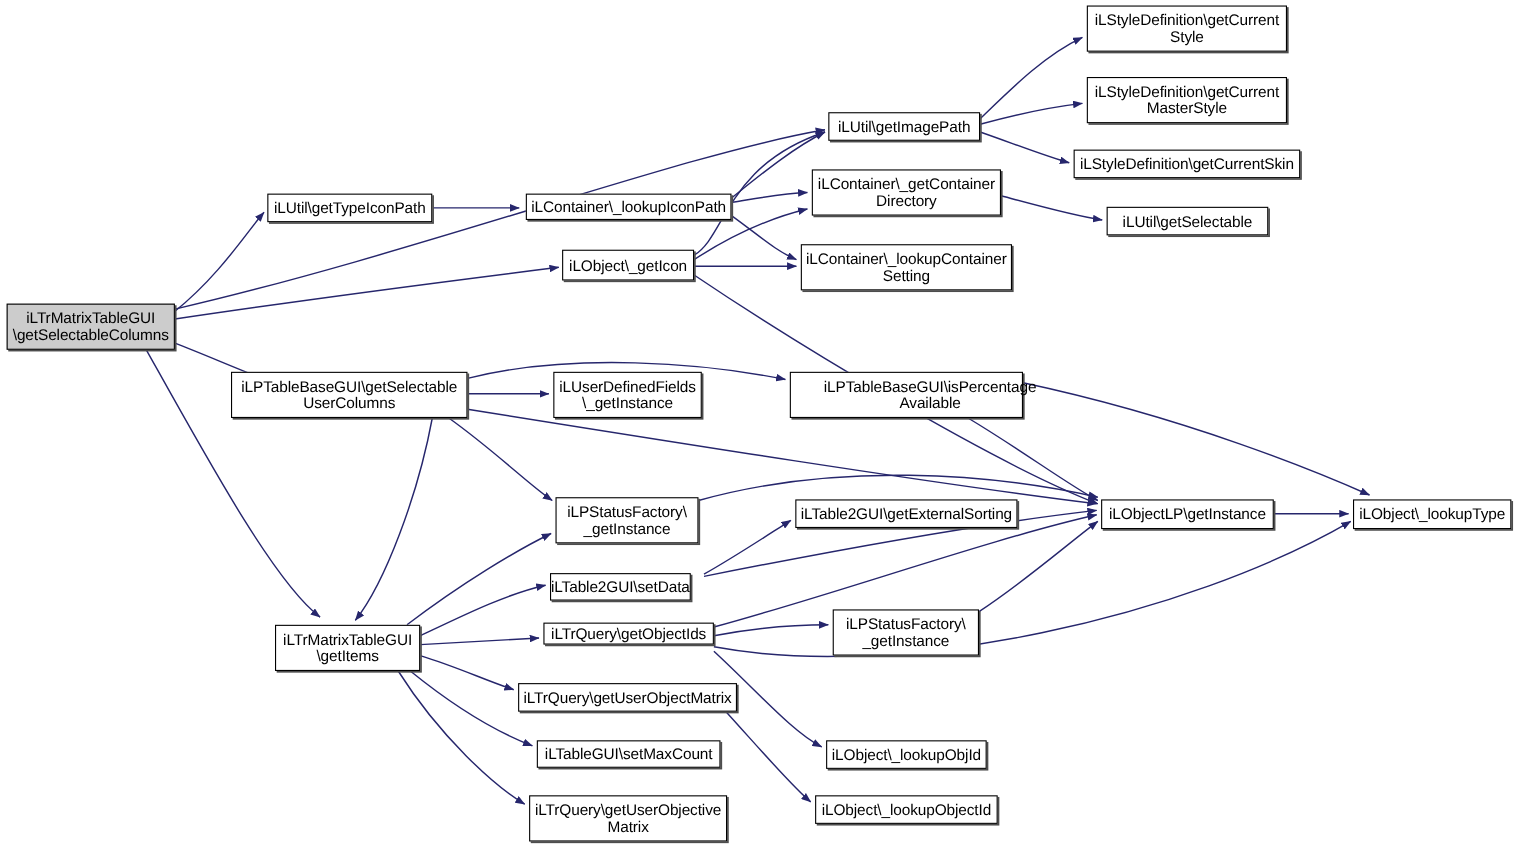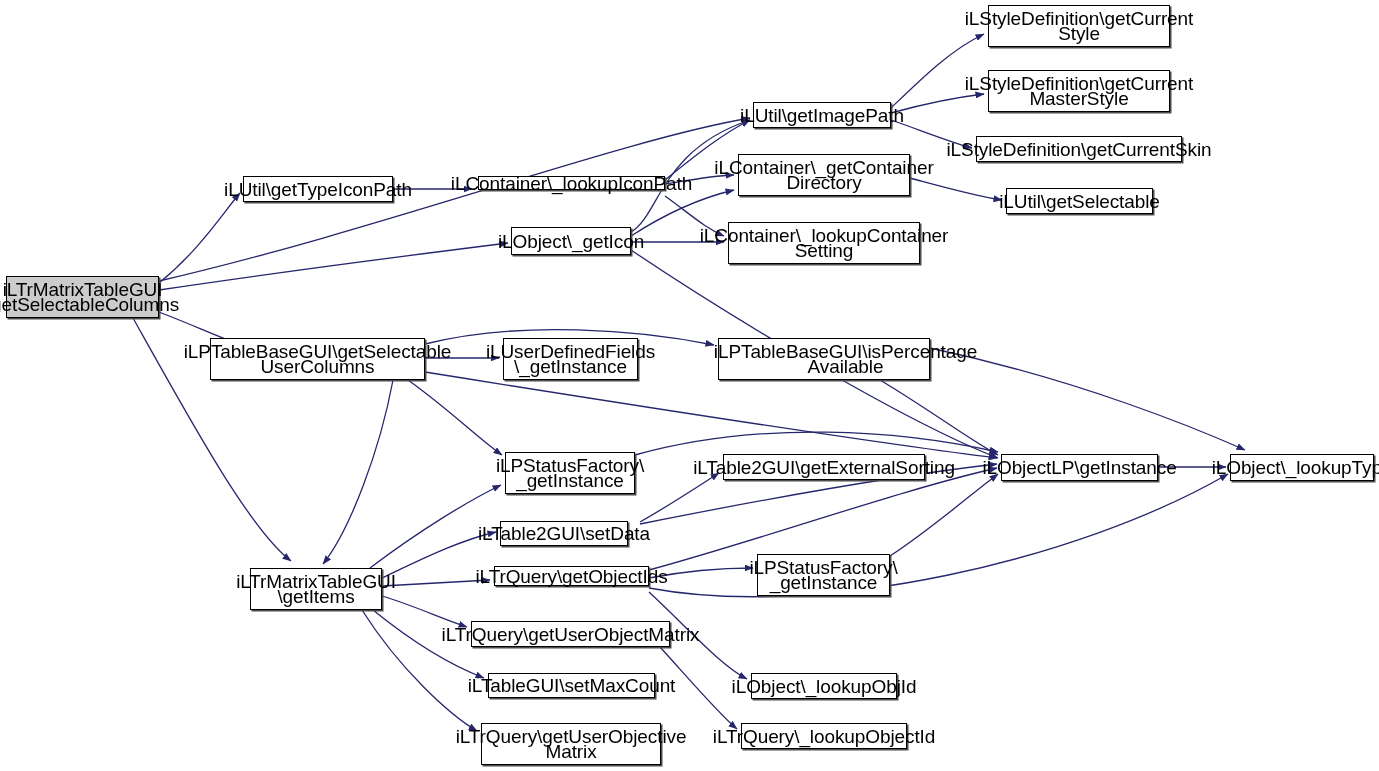--- a/index.html
+++ b/index.html
@@ -1,21 +1,21 @@
 <!DOCTYPE html>
 <html><head>
 <meta charset="utf-8">
 <style>
   html,body{margin:0;padding:0;background:#ffffff;}
   #canvas{position:relative;width:1379px;height:771px;background:#ffffff;
           font-family:"Liberation Sans","DejaVu Sans",sans-serif;overflow:hidden;}
   #edges{position:absolute;left:0;top:0;width:1379px;height:771px;}
   .node{position:absolute;box-sizing:border-box;border:1px solid #000000;
         background:#ffffff;color:#000000;display:flex;align-items:center;
-        justify-content:center;text-align:center;font-size:19px;line-height:15px;
+        justify-content:center;text-align:center;font-size:14px;line-height:15px;
         box-shadow:1.5px 1.5px 0 0 #4d4d4d;letter-spacing:-0.1px;}
   .node.root{background:#cccccc;}
   .node span{display:block;padding:0 4px;white-space:pre-line;}
 </style>
 </head>
 <body>
 
 <div id="canvas">
   <svg id="edges" viewBox="0 0 1379 771" xmlns="http://www.w3.org/2000/svg">
     <defs>
@@ -67,21 +67,21 @@
       </g>
   </svg>
   <div id="node-layer">
       <div class="node root" style="left: 6px; top: 276px; width: 153px; height: 42px;">
         <span>iLTrMatrixTableGUI
 \getSelectableColumns</span>
       </div>
       <div class="node" style="left: 243px; top: 176px; width: 150px; height: 26px;">
         <span>iLUtil\getTypeIconPath</span>
       </div>
-      <div class="node" style="left: 478px; top: 176px; width: 187px; height: 14px;">
+      <div class="node" style="left: 478px; top: 176px; width: 187px; height: 24px;">
         <span>iLContainer\_lookupIconPath</span>
       </div>
       <div class="node" style="left: 511px; top: 227px; width: 120px; height: 28px;">
         <span>iLObject\_getIcon</span>
       </div>
       <div class="node" style="left: 753px; top: 102px; width: 138px; height: 26px;">
         <span>iLUtil\getImagePath</span>
       </div>
       <div class="node" style="left: 738px; top: 154px; width: 172px; height: 42px;">
         <span>iLContainer\_getContainer
@@ -151,16 +151,16 @@
         <span>iLTable2GUI\getExternalSorting</span>
       </div>
       <div class="node" style="left: 757px; top: 554px; width: 133px; height: 42px;">
         <span>iLPStatusFactory\
 _getInstance</span>
       </div>
       <div class="node" style="left: 751px; top: 673px; width: 146px; height: 26px;">
         <span>iLObject\_lookupObjId</span>
       </div>
       <div class="node" style="left: 741px; top: 723px; width: 166px; height: 26px;">
-        <span>iLTrQuery\_lookupObjectId</span>
+        <span>iLObject\_lookupObjectId</span>
       </div>
     </div>
 </div>
 
 </body></html>

